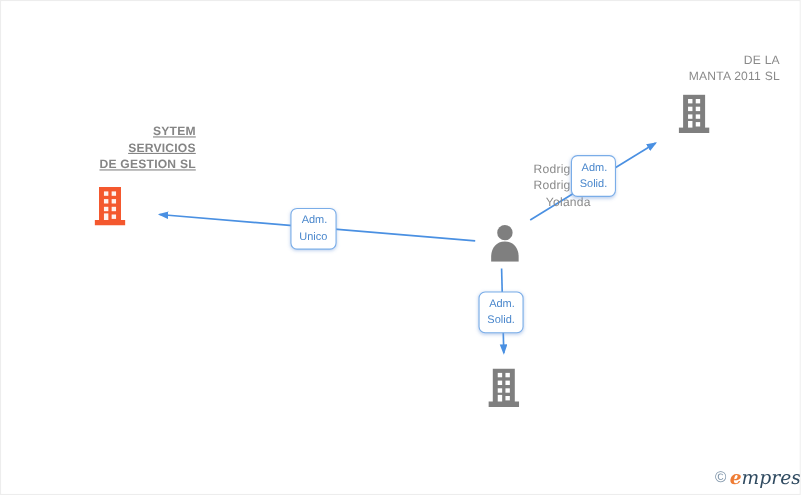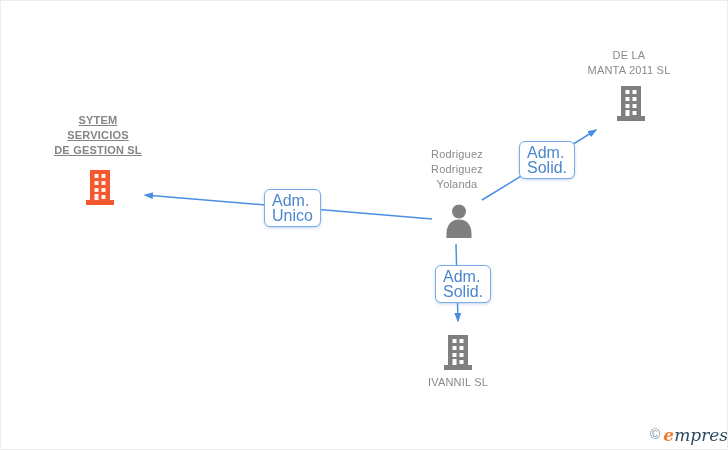--- a/index.html
+++ b/index.html
@@ -4,32 +4,32 @@
 <style>
   html,body { margin:0; padding:0; background:#fff; }
   .canvas {
     position:relative; width:728px; height:450px; background:#ffffff;
     font-family:"Liberation Sans","DejaVu Sans",sans-serif; overflow:hidden;
     border:1px solid #ededed; box-sizing:border-box;
   }
   .edges { position:absolute; left:0; top:0; width:728px; height:450px; }
 
   .node-label {
-    position:absolute; width:160px; text-align:center;
+    position:absolute; width:160px; text-align:right;
     font-size:11px; line-height:15px; color:#8a8a8a; white-space:pre-line;
     letter-spacing:0.2px;
   }
   .node-label.focal { font-weight:bold; color:#858585;text-decoration:underline; }
   .node-icon { position:absolute; }
 
   .edge-label {
     position:absolute; background:#ffffff;
     border:1.5px solid #7aade8; border-radius:6px;
-    padding:3px 7px; font-size:16px; line-height:15px;
-    color:#4a87cc; white-space:pre-line; text-align:left;
+    padding:3px 7px; font-size:10px; line-height:15px;
+    color:#4a87cc; white-space:pre-line; text-align:right;
     box-shadow:0 1px 3px rgba(120,160,220,0.45);
     cursor:default;
   }
 
   .logo { position:absolute; left:649px; top:424px; font-size:17px; white-space:nowrap; }
   .logo .copy { color:#7d93a8; font-size:14px; vertical-align:2px; margin-right:3px; font-style:normal; }
   .logo .brand { font-family:"DejaVu Serif","Liberation Serif",serif; font-style:italic; }
   .logo .brand-e { color:#ef7d35; font-weight:bold; }
   .logo .brand-rest { color:#2f4a60; }
 </style>
@@ -99,21 +99,20 @@
       <rect x="8.5" y="4" width="4" height="4"></rect>
         <rect x="15.5" y="4" width="4" height="4"></rect>
       <rect x="8.5" y="11" width="4" height="4"></rect>
         <rect x="15.5" y="11" width="4" height="4"></rect>
       <rect x="8.5" y="18" width="4" height="4"></rect>
         <rect x="15.5" y="18" width="4" height="4"></rect>
       <rect x="8.5" y="24" width="4" height="6"></rect>
         <rect x="15.5" y="25" width="4" height="4"></rect>
     </g>
   </svg>
-  <div class="node-label" style="left:377px; top:374px;">IVANNIL SL</div>
 
   <div class="edge-label" style="left:263px; top:188px;">Adm.
 Unico</div>
   <div class="edge-label" style="left:518px; top:140px;">Adm.
 Solid.</div>
   <div class="edge-label" style="left:434px; top:264px;">Adm.
 Solid.</div>
 
   <div class="logo">
     <span class="copy">©</span><span class="brand brand-e">e</span><span class="brand brand-rest">mpresia</span>

